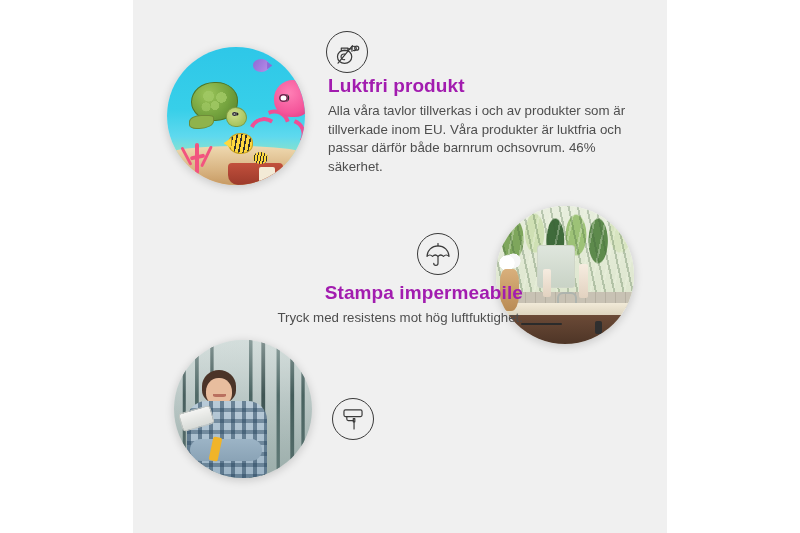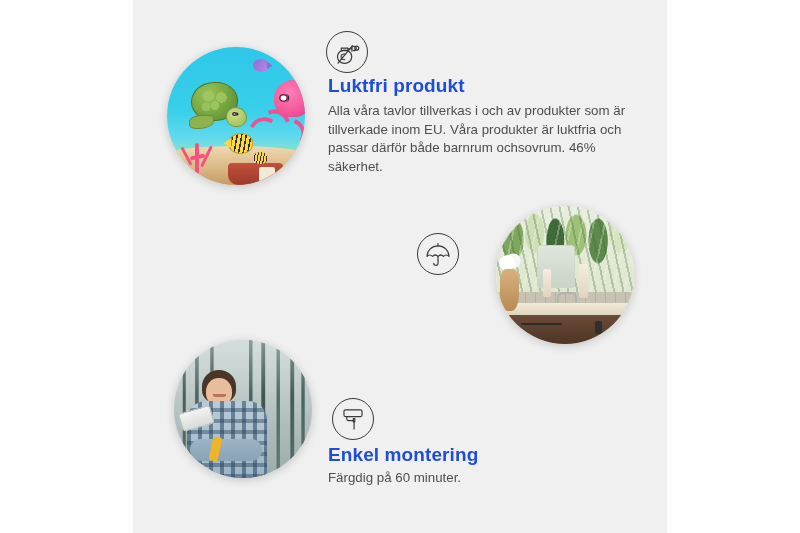--- a/index.html
+++ b/index.html
@@ -319,21 +319,21 @@
   .badge-1 { left: 193px; top: 9px; }
   .badge-2 { left: 284px; top: 35px; }
   .badge-3 { left: 199px; top: 66px; }
 
   
   .txt { position: absolute; }
   .txt h2 {
     margin: 0 0 5px 0;
     font-size: 19px;
     font-weight: bold;
-    color: #1d4ed8;
+    color: #a21caf;
     letter-spacing: .1px;
   }
   .txt p {
     margin: 0;
     font-size: 13.3px;
     line-height: 18.5px;
     color: #4e4e4e;
   }
 
   .txt-1 { left: 195px; top: 53px; width: 300px; text-align: left; }
@@ -419,20 +419,24 @@
     </div>
 
     <div class="icon-badge badge-2">
       <svg viewBox="0 0 42 42" fill="none" stroke="#3a3a3a" stroke-width="1.25" stroke-linecap="round" stroke-linejoin="round">
         <path d="M9.5 23.5c0-6.2 5.2-11 11.5-11s11.5 4.8 11.5 11c-1.9-1.9-3.9-1.9-5.7 0-1.9-1.9-3.9-1.9-5.8 0-1.9-1.9-3.9-1.9-5.8 0-1.8-1.9-3.8-1.9-5.7 0Z"></path>
         <path d="M21 12.5V10"></path>
         <path d="M21 23.5v7.2c0 1.3-1 2.3-2.2 2.3-1.3 0-2.3-1-2.3-2.3"></path>
       </svg>
     </div>
 
+    <div class="txt txt-2">
+      <h2>Stampa impermeabile</h2>
+      <p>Tryck med resistens mot hög luftfuktighet.</p>
+    </div>
   </div>
 
   <div class="feature feature-3">
 
     <div class="photo photo-3">
       <div class="scene forest-bg">
         <div class="trees"></div>
         <div class="woman">
           <div class="hair"></div>
           <div class="face"></div>
@@ -446,19 +450,15 @@
 
     <div class="icon-badge badge-3">
       <svg viewBox="0 0 42 42" fill="none" stroke="#3a3a3a" stroke-width="1.25" stroke-linecap="round" stroke-linejoin="round">
         <rect x="11.5" y="11.5" width="19" height="7" rx="1.6"></rect>
         <path d="M14.5 18.5v2.6a1.6 1.6 0 0 0 1.6 1.6h5.4"></path>
         <path d="M21.3 20.6h1.6v3.4h-1.6z"></path>
         <path d="M22.1 24v7.5"></path>
       </svg>
     </div>
 
-    <div class="txt txt-3">
-      <h2>Enkel montering</h2>
-      <p>Färgdig på 60 minuter.</p>
-    </div>
   </div>
 
 </div>
 
 </body></html>

